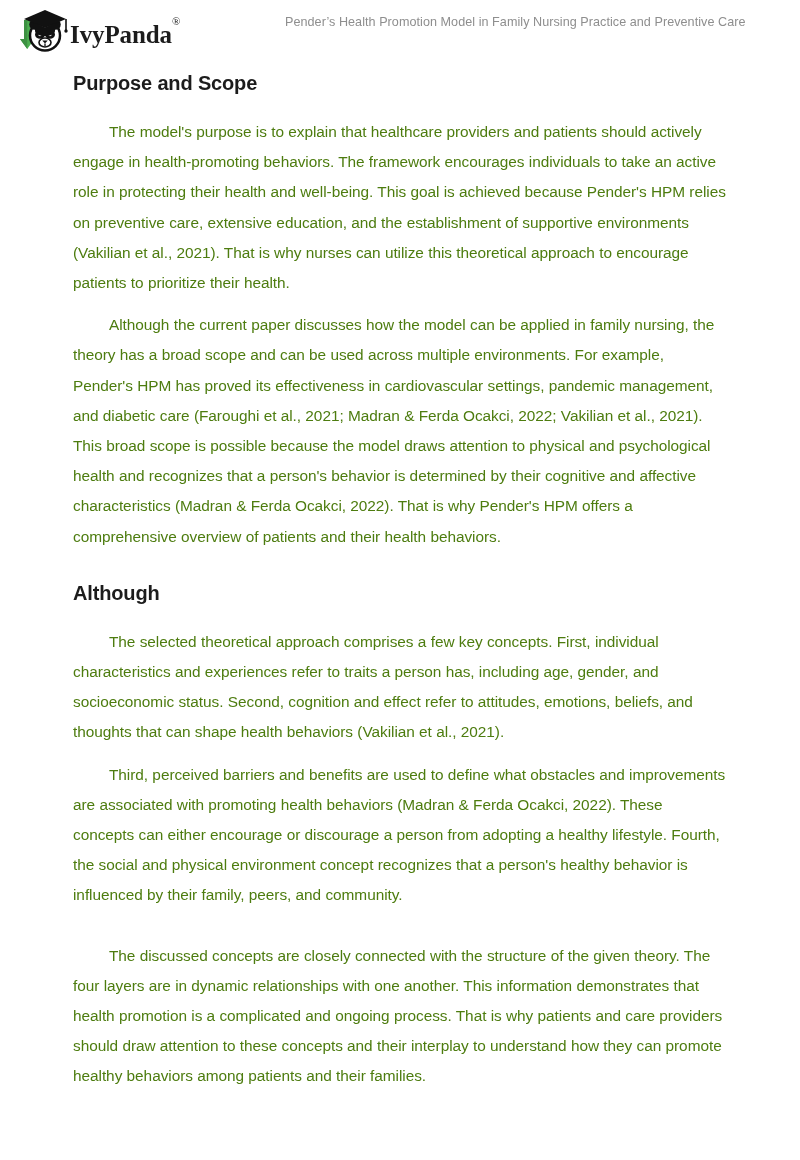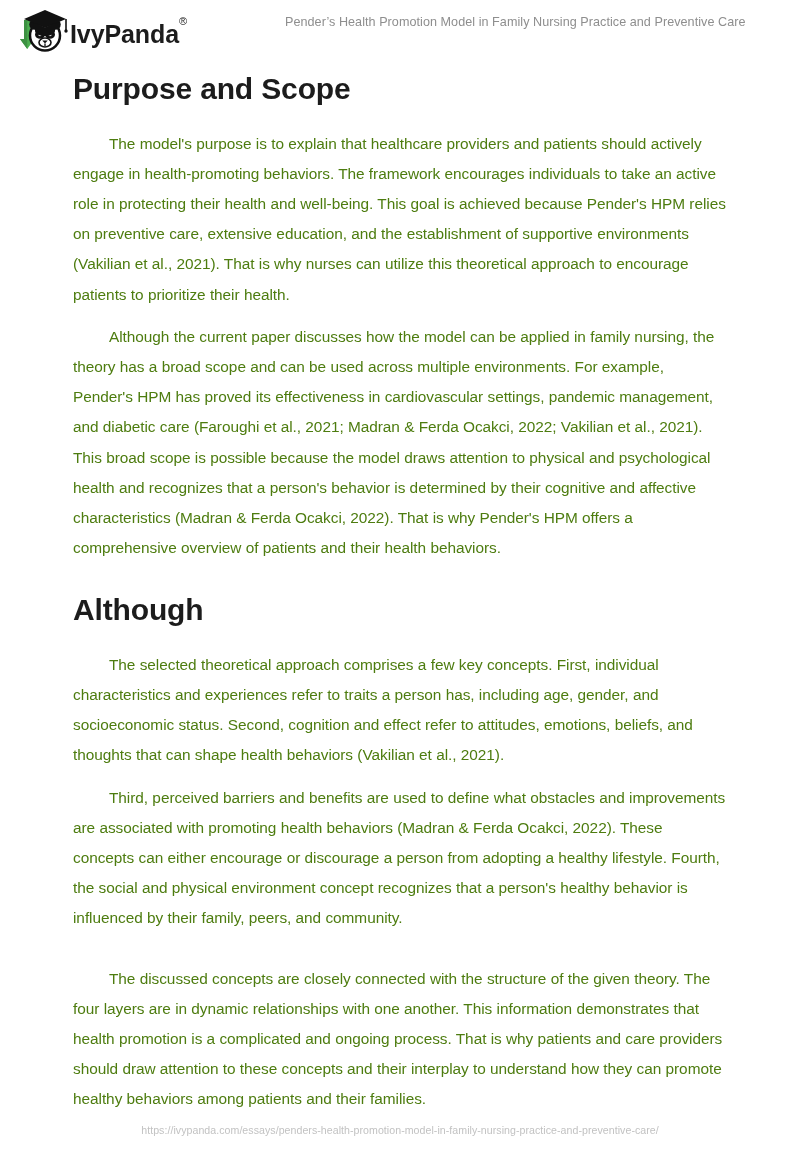--- a/index.html
+++ b/index.html
@@ -45,21 +45,21 @@
   }
 
   .brand-mark {
     width: 54px;
     height: 46px;
     display: block;
     flex: 0 0 auto;
   }
 
   .brand-name {
-    font-family: Liberation Sans, sans-serif;
+    font-family: Liberation Serif, serif;
     font-size: 25px;
     font-weight: 700;
     color: #1c1c1c;
     letter-spacing: -0.1px;
     line-height: 1;
     margin-left: 2px;
     position: relative;
     top: 3px;
   }
   .brand-name sup {
@@ -83,21 +83,21 @@
 
   
   .content {
     position: absolute;
     left: 73px;
     top: 72px;
     width: 653px;
   }
 
   h2.section-heading {
-    font-size: 30px;
+    font-size: 20px;
     font-weight: 700;
     color: #1c1c1c;
     margin: 0;
     padding: 0;
     line-height: 1.15;
     letter-spacing: -0.15px;
   }
 
   .section--purpose   { margin-top: 0px; }
   .section--concepts  { margin-top: 30px; }
@@ -188,17 +188,14 @@
       <p class="para">The selected theoretical approach comprises a few key concepts. First, individual characteristics and experiences refer to traits a person has, including age, gender, and socioeconomic status. Second, cognition and effect refer to attitudes, emotions, beliefs, and thoughts that can shape health behaviors (Vakilian et al., 2021).</p>
       <p class="para">Third, perceived barriers and benefits are used to define what obstacles and improvements are associated with promoting health behaviors (Madran &amp; Ferda Ocakci, 2022). These concepts can either encourage or discourage a person from adopting a healthy lifestyle. Fourth, the social and physical environment concept recognizes that a person's healthy behavior is influenced by their family, peers, and community.</p>
     </section>
 
     <section class="section--structure">
       <p class="para">The discussed concepts are closely connected with the structure of the given theory. The four layers are in dynamic relationships with one another. This information demonstrates that health promotion is a complicated and ongoing process. That is why patients and care providers should draw attention to these concepts and their interplay to understand how they can promote healthy behaviors among patients and their families.</p>
     </section>
 
   </div>
 
-  <div class="page-footer">
-    <span class="footer-url">https://ivypanda.com/essays/penders-health-promotion-model-in-family-nursing-practice-and-preventive-care/</span>
-  </div>
 
 </div>
 
 </body></html>

